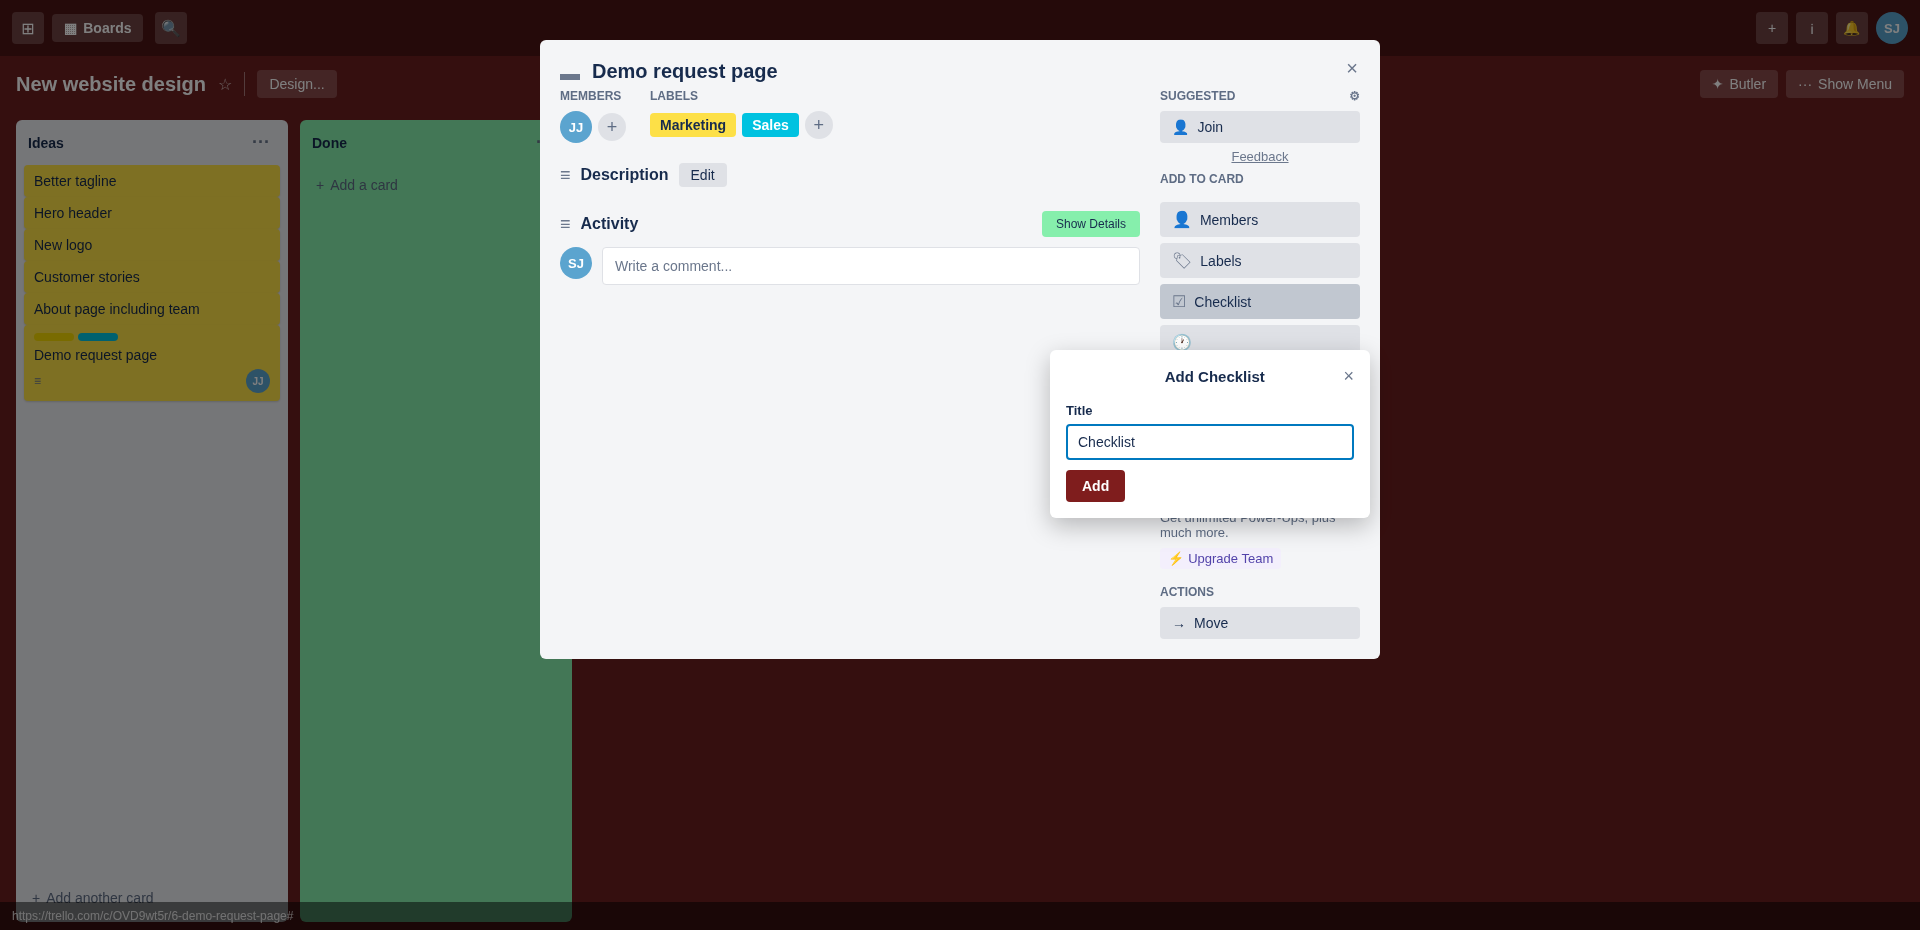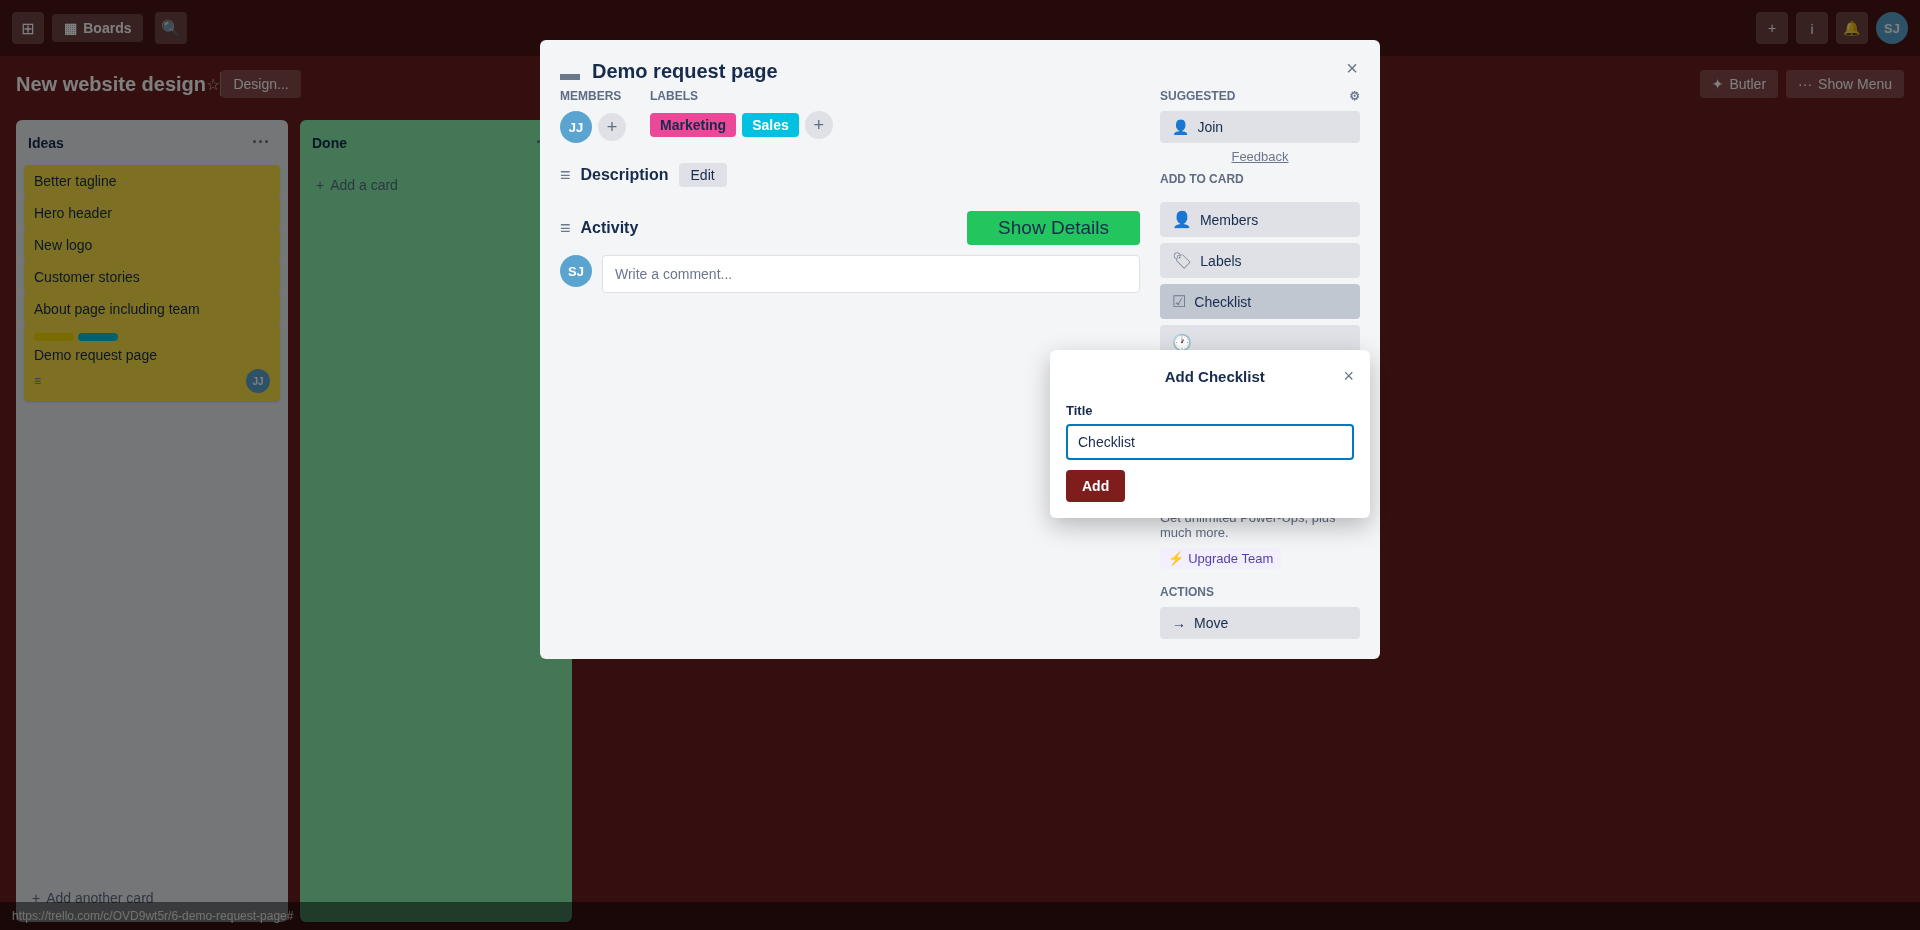--- a/index.html
+++ b/index.html
@@ -8,21 +8,21 @@
     
     .topbar { background: rgba(0,0,0,0.3); height: 56px; display: flex; align-items: center; padding: 0 12px; gap: 8px; }
     .topbar-home { width: 32px; height: 32px; border-radius: 4px; background: rgba(255,255,255,0.2); display: flex; align-items: center; justify-content: center; color: white; font-size: 16px; cursor: pointer; }
     .topbar-boards { background: rgba(255,255,255,0.2); border-radius: 4px; padding: 6px 12px; color: white; font-size: 14px; font-weight: 600; display: flex; align-items: center; gap: 6px; cursor: pointer; }
     .topbar-search { background: rgba(255,255,255,0.2); border-radius: 4px; width: 32px; height: 32px; display: flex; align-items: center; justify-content: center; color: white; cursor: pointer; margin-left: 4px; }
     .topbar-right { margin-left: auto; display: flex; align-items: center; gap: 8px; }
     .topbar-icon { width: 32px; height: 32px; border-radius: 4px; background: rgba(255,255,255,0.2); display: flex; align-items: center; justify-content: center; color: white; font-size: 14px; cursor: pointer; }
     .topbar-avatar { width: 32px; height: 32px; border-radius: 50%; background: #5ba4cf; display: flex; align-items: center; justify-content: center; color: white; font-size: 13px; font-weight: 700; cursor: pointer; }
 
     
-    .board-header { height: 56px; display: flex; align-items: center; padding: 0 16px; }
+    .board-header { height: 56px; display: flex; align-items: center; padding: 0 16px; gap: 12px; }
     .board-title { color: white; font-size: 20px; font-weight: 700; cursor: pointer; }
     .board-star { color: rgba(255,255,255,0.7); font-size: 16px; cursor: pointer; }
     .board-divider { width: 1px; height: 24px; background: rgba(255,255,255,0.4); }
     .board-tab { background: rgba(255,255,255,0.2); border-radius: 4px; padding: 6px 12px; color: white; font-size: 14px; cursor: pointer; }
     .board-right { margin-left: auto; display: flex; align-items: center; gap: 8px; }
     .butler-btn { background: rgba(255,255,255,0.2); border-radius: 4px; padding: 6px 12px; color: white; font-size: 14px; cursor: pointer; display: flex; align-items: center; gap: 6px; }
     .show-menu-btn { background: rgba(255,255,255,0.2); border-radius: 4px; padding: 6px 12px; color: white; font-size: 14px; cursor: pointer; display: flex; align-items: center; gap: 6px; }
 
     
     .board-content { padding: 8px 16px; display: flex; gap: 12px; height: calc(930px - 112px); overflow-x: auto; }
@@ -60,36 +60,36 @@
     .modal-sidebar { width: 200px; flex-shrink: 0; }
 
     
     .meta-row { display: flex; gap: 24px; margin-bottom: 20px; }
     .meta-section { }
     .meta-label { font-size: 12px; font-weight: 700; color: #5e6c84; text-transform: uppercase; margin-bottom: 8px; }
     .meta-content { display: flex; align-items: center; gap: 6px; }
     .member-avatar { width: 32px; height: 32px; border-radius: 50%; background: #5ba4cf; display: flex; align-items: center; justify-content: center; color: white; font-size: 13px; font-weight: 700; cursor: pointer; }
     .add-btn { width: 28px; height: 28px; border-radius: 50%; background: #dfe1e6; display: flex; align-items: center; justify-content: center; color: #5e6c84; font-size: 18px; cursor: pointer; }
     .label-pill { border-radius: 4px; padding: 4px 10px; color: white; font-size: 14px; font-weight: 600; cursor: pointer; }
-    .label-yellow { background: #ec4899; color: #172b4d; }
+    .label-yellow { background: #fde047; color: #172b4d; }
     .label-teal { background: #00c2e0; }
 
     
     .section { margin-bottom: 24px; }
     .section-header { display: flex; align-items: center; gap: 10px; margin-bottom: 10px; }
     .section-icon { color: #6b778c; font-size: 18px; }
     .section-title { font-size: 16px; font-weight: 700; color: #172b4d; }
     .edit-btn { background: #dfe1e6; border: none; border-radius: 4px; padding: 4px 12px; font-size: 14px; color: #172b4d; cursor: pointer; }
     .description-text { margin-left: 28px; font-size: 14px; color: #172b4d; line-height: 1.5; }
 
     
     .activity-row { display: flex; align-items: flex-start; gap: 10px; }
     .activity-avatar { width: 32px; height: 32px; border-radius: 50%; background: #5ba4cf; display: flex; align-items: center; justify-content: center; color: white; font-size: 13px; font-weight: 700; flex-shrink: 0; }
     .comment-input { flex: 1; border: 1px solid #dfe1e6; border-radius: 4px; padding: 10px 12px; font-size: 14px; color: #172b4d; background: white; cursor: text; }
-    .show-details-btn { background: #22c55e; border: none; border-radius: 4px; padding: 6px 31px; font-size: 19px; color: #172b4d; cursor: pointer; margin-left: auto; }
+    .show-details-btn { background: #86efac; border: none; border-radius: 4px; padding: 6px 14px; font-size: 12px; color: #172b4d; cursor: pointer; margin-left: auto; }
     .sidebar-btn { display: flex; align-items: center; gap: 8px; padding: 8px 12px; background: #dfe1e6; border-radius: 4px; margin-bottom: 6px; cursor: pointer; font-size: 14px; color: #172b4d; width: 100%; border: none; text-align: left; }
     .sidebar-icon { font-size: 16px; color: #6b778c; }
     .join-btn { display: flex; align-items: center; gap: 8px; padding: 8px 12px; background: #dfe1e6; border-radius: 4px; margin-bottom: 6px; cursor: pointer; font-size: 14px; color: #172b4d; width: 100%; border: none; }
     .feedback-link { text-align: center; font-size: 13px; color: #6b778c; text-decoration: underline; cursor: pointer; display: block; margin-bottom: 8px; }
     .add-to-card-title { font-size: 12px; font-weight: 700; color: #5e6c84; text-transform: uppercase; margin-bottom: 16px; }
     .power-ups-section { margin-top: 8px; }
     .power-ups-title { font-size: 12px; font-weight: 700; color: #5e6c84; text-transform: uppercase; margin-bottom: 8px; }
     .get-power-ups-btn { display: flex; align-items: center; gap: 8px; padding: 8px 12px; background: #dfe1e6; border-radius: 4px; margin-bottom: 6px; cursor: pointer; font-size: 14px; color: #172b4d; width: 100%; border: none; }
     .power-ups-desc { font-size: 13px; color: #5e6c84; margin-bottom: 8px; }
     .upgrade-btn { display: inline-flex; align-items: center; gap: 4px; background: #f3effc; color: #5243aa; border-radius: 4px; padding: 3px 8px; font-size: 13px; cursor: pointer; border: none; }

